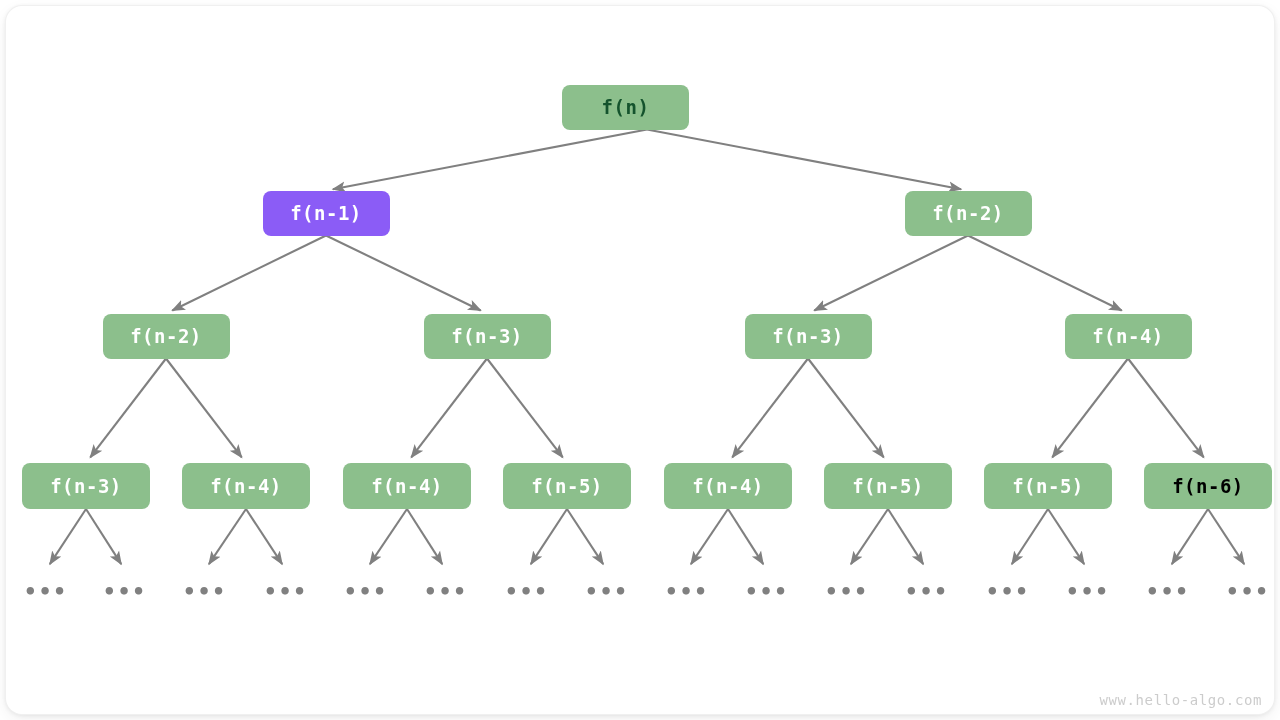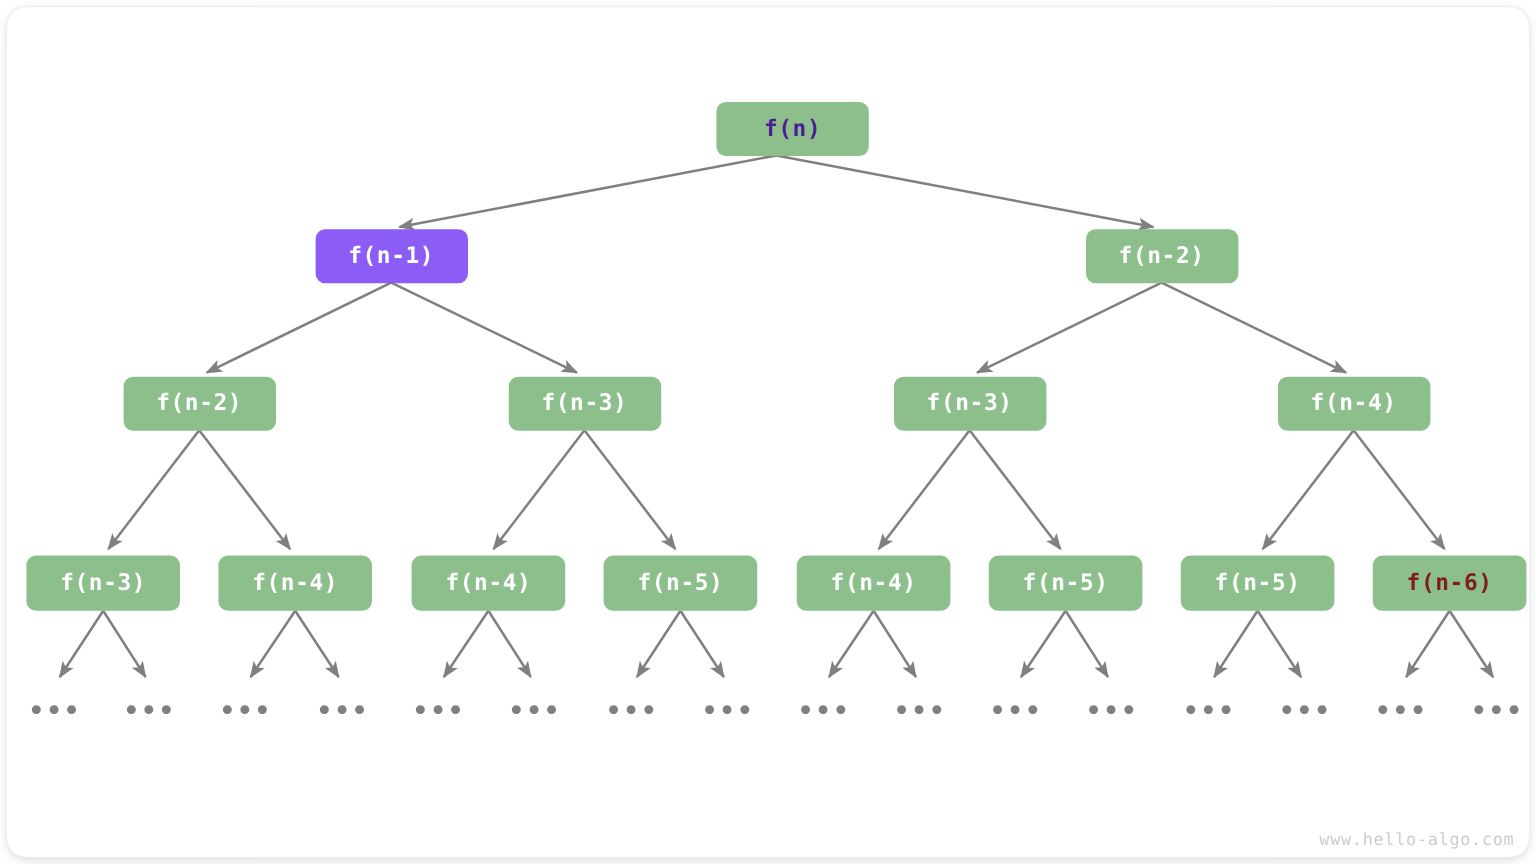--- a/index.html
+++ b/index.html
@@ -114,35 +114,35 @@
           <line x1="882" y1="503" x2="844.904852258259" y2="558.1903417621025" stroke="#808080" stroke-width="2.1" marker-end="url(#arrowhead)"></line>
           <line x1="882" y1="503" x2="917.2293680883234" y2="558.1023449586597" stroke="#808080" stroke-width="2.1" marker-end="url(#arrowhead)"></line>
           <line x1="1042" y1="503" x2="1005.8384987355416" y2="558.1462894282989" stroke="#808080" stroke-width="2.1" marker-end="url(#arrowhead)"></line>
           <line x1="1042" y1="503" x2="1078.1615012644584" y2="558.1462894282989" stroke="#808080" stroke-width="2.1" marker-end="url(#arrowhead)"></line>
           <line x1="1202" y1="503" x2="1165.8384987355416" y2="558.1462894282989" stroke="#808080" stroke-width="2.1" marker-end="url(#arrowhead)"></line>
           <line x1="1202" y1="503" x2="1238.1615012644584" y2="558.1462894282989" stroke="#808080" stroke-width="2.1" marker-end="url(#arrowhead)"></line>
         </g>
     </svg>
 
     <div id="node-group">
-        <div class="tree-node" style="left: 591px; top: 78.5px; width: 127px; height: 45px; background: rgb(140, 191, 140); color: #4c1d95;">f(n)</div>
+        <div class="tree-node" style="left: 556px; top: 78.5px; width: 127px; height: 45px; background: rgb(140, 191, 140); color: #14532d;">f(n)</div>
         <div class="tree-node" style="left: 256.5px; top: 184.5px; width: 127px; height: 45px; background: #8b5cf6; color: rgb(255, 255, 255);">f(n-1)</div>
         <div class="tree-node" style="left: 898.5px; top: 184.5px; width: 127px; height: 45px; background: rgb(140, 191, 140); color: rgb(255, 255, 255);">f(n-2)</div>
         <div class="tree-node" style="left: 96.5px; top: 307.5px; width: 127px; height: 45px; background: rgb(140, 191, 140); color: rgb(255, 255, 255);">f(n-2)</div>
         <div class="tree-node" style="left: 417.5px; top: 307.5px; width: 127px; height: 45px; background: rgb(140, 191, 140); color: rgb(255, 255, 255);">f(n-3)</div>
         <div class="tree-node" style="left: 738.5px; top: 307.5px; width: 127px; height: 45px; background: rgb(140, 191, 140); color: rgb(255, 255, 255);">f(n-3)</div>
         <div class="tree-node" style="left: 1058.5px; top: 307.5px; width: 127px; height: 45px; background: rgb(140, 191, 140); color: rgb(255, 255, 255);">f(n-4)</div>
         <div class="tree-node" style="left: 16px; top: 457px; width: 128px; height: 46px; background: rgb(140, 191, 140); color: rgb(255, 255, 255);">f(n-3)</div>
         <div class="tree-node" style="left: 176px; top: 457px; width: 128px; height: 46px; background: rgb(140, 191, 140); color: rgb(255, 255, 255);">f(n-4)</div>
         <div class="tree-node" style="left: 337px; top: 457px; width: 128px; height: 46px; background: rgb(140, 191, 140); color: rgb(255, 255, 255);">f(n-4)</div>
         <div class="tree-node" style="left: 497px; top: 457px; width: 128px; height: 46px; background: rgb(140, 191, 140); color: rgb(255, 255, 255);">f(n-5)</div>
         <div class="tree-node" style="left: 658px; top: 457px; width: 128px; height: 46px; background: rgb(140, 191, 140); color: rgb(255, 255, 255);">f(n-4)</div>
         <div class="tree-node" style="left: 818px; top: 457px; width: 128px; height: 46px; background: rgb(140, 191, 140); color: rgb(255, 255, 255);">f(n-5)</div>
         <div class="tree-node" style="left: 978px; top: 457px; width: 128px; height: 46px; background: rgb(140, 191, 140); color: rgb(255, 255, 255);">f(n-5)</div>
-        <div class="tree-node" style="left: 1138px; top: 457px; width: 128px; height: 46px; background: rgb(140, 191, 140); color: #7f1d1d;">f(n-6)</div>
+        <div class="tree-node" style="left: 1138px; top: 457px; width: 128px; height: 46px; background: rgb(140, 191, 140); color: #000000;">f(n-6)</div>
       </div>
     <div id="ellipsis-group">
         <div class="ellipsis-mark" style="left: 40px; top: 586px; color: rgb(128, 128, 128);">•••</div>
         <div class="ellipsis-mark" style="left: 119px; top: 586px; color: rgb(128, 128, 128);">•••</div>
         <div class="ellipsis-mark" style="left: 199px; top: 586px; color: rgb(128, 128, 128);">•••</div>
         <div class="ellipsis-mark" style="left: 280px; top: 586px; color: rgb(128, 128, 128);">•••</div>
         <div class="ellipsis-mark" style="left: 360px; top: 586px; color: rgb(128, 128, 128);">•••</div>
         <div class="ellipsis-mark" style="left: 440px; top: 586px; color: rgb(128, 128, 128);">•••</div>
         <div class="ellipsis-mark" style="left: 521px; top: 586px; color: rgb(128, 128, 128);">•••</div>
         <div class="ellipsis-mark" style="left: 601px; top: 586px; color: rgb(128, 128, 128);">•••</div>

